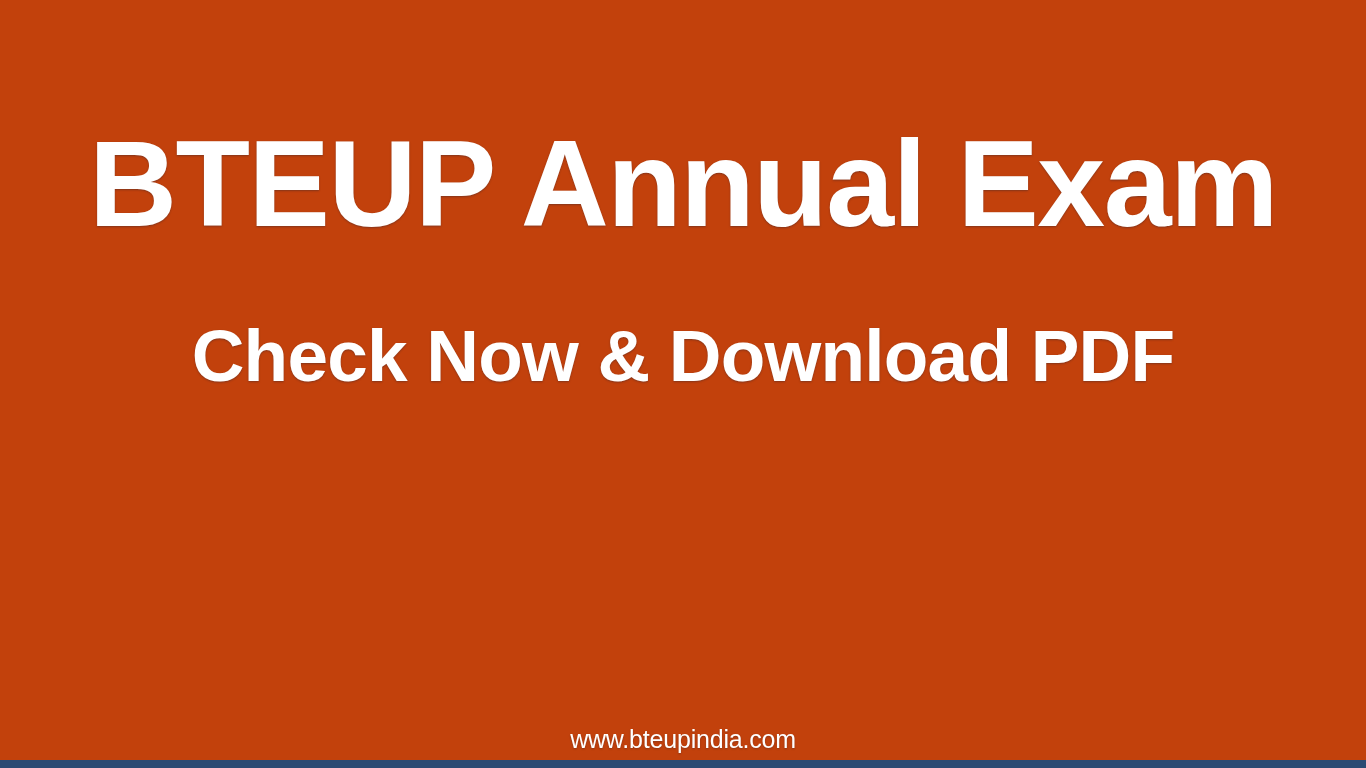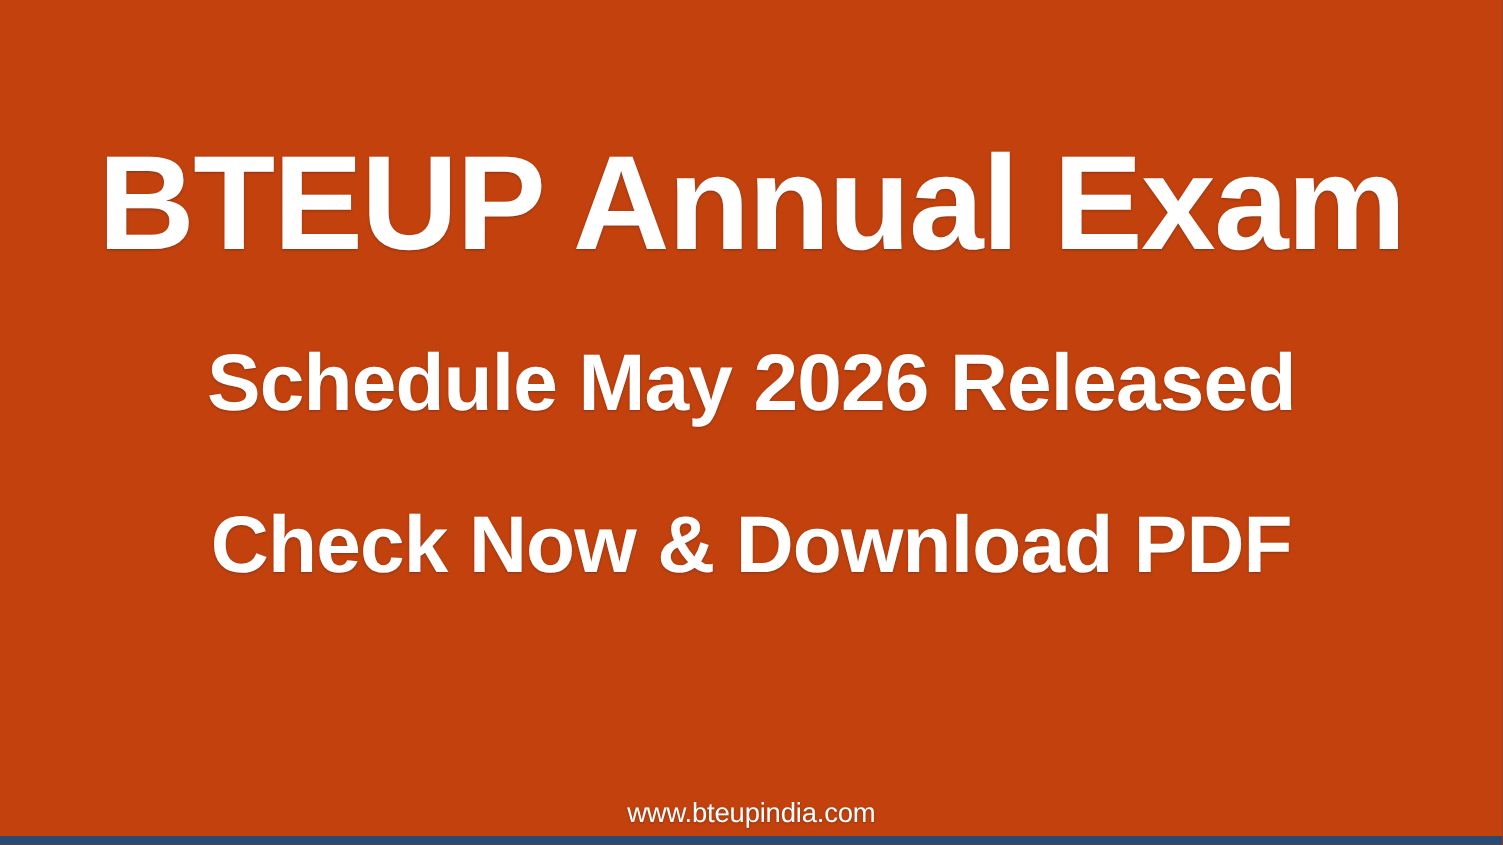--- a/index.html
+++ b/index.html
@@ -89,21 +89,20 @@
     text-shadow: 0 1px 2px rgba(16, 32, 56, 0.30);
   }
 </style>
 </head>
 <body>
 
 <div class="banner">
 
   <div class="headline-block">
     <div class="line line-main">BTEUP Annual Exam</div>
-    <div class="line line-sub-1">Schedule May 2026 Released</div>
     <div class="line line-sub-2">Check Now &amp; Download PDF</div>
   </div>
 
   <div class="footer">
     <span class="footer-url">www.bteupindia.com</span>
   </div>
 
 </div>
 
 </body></html>

